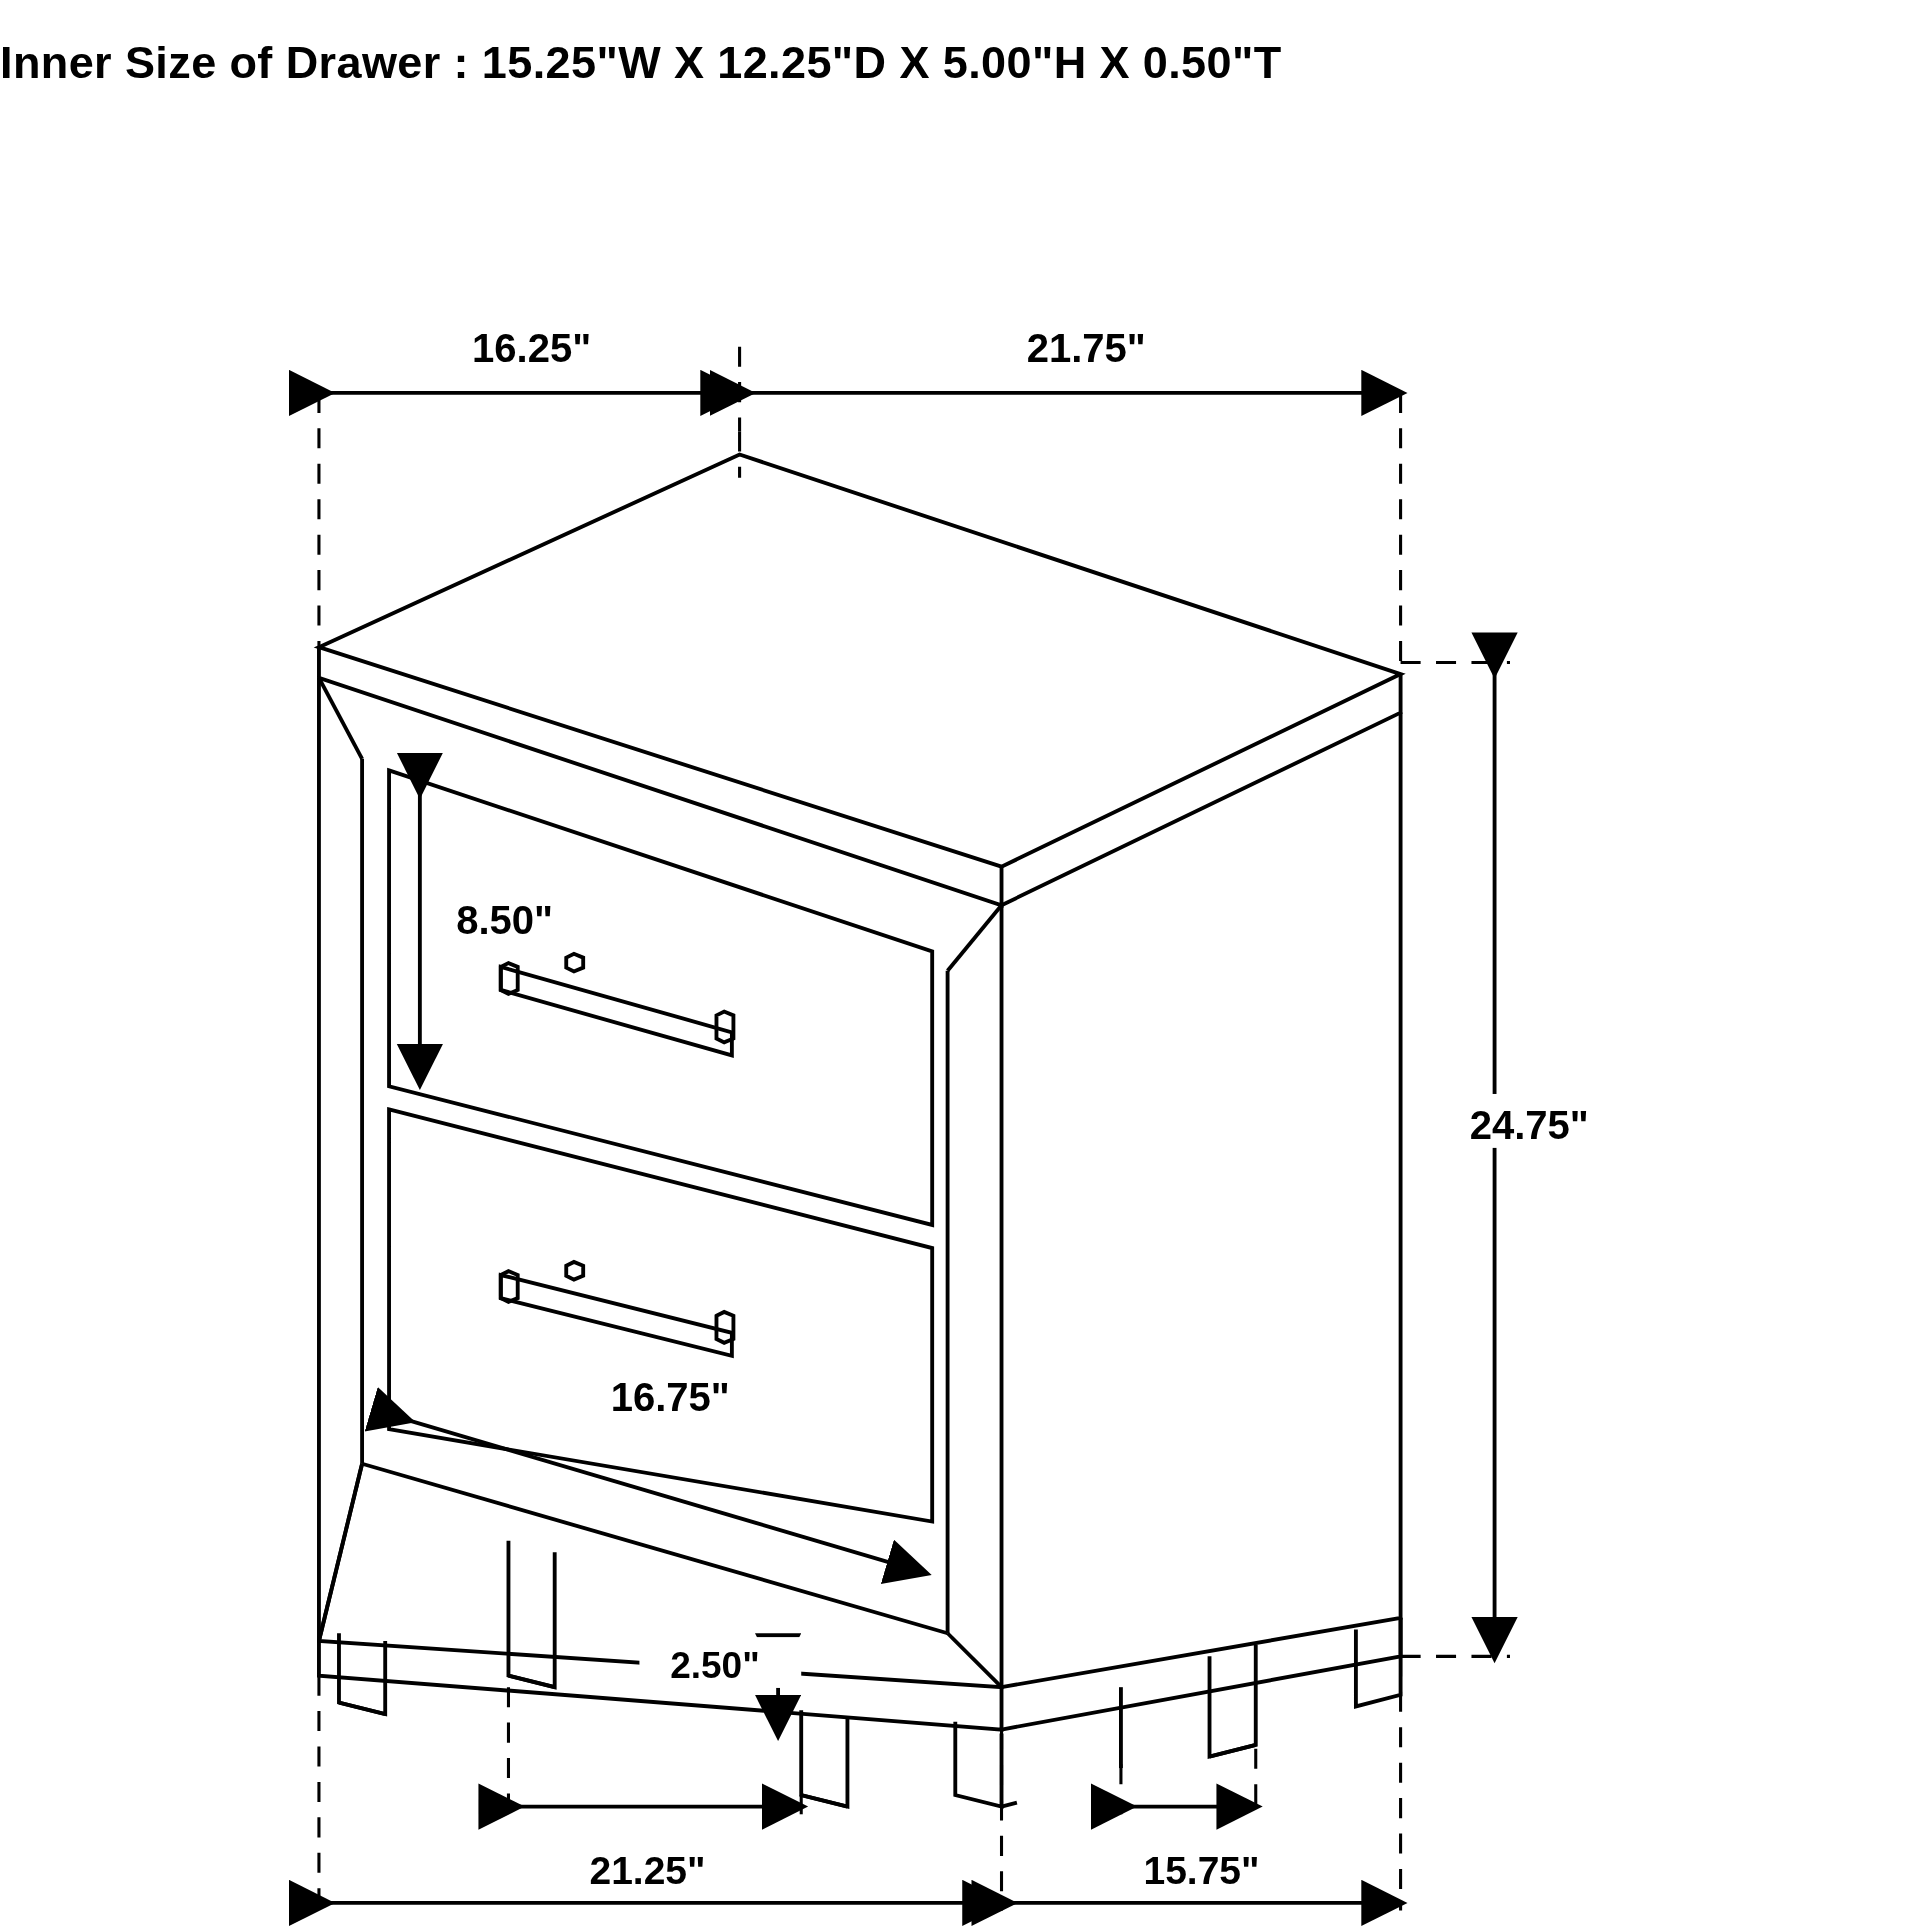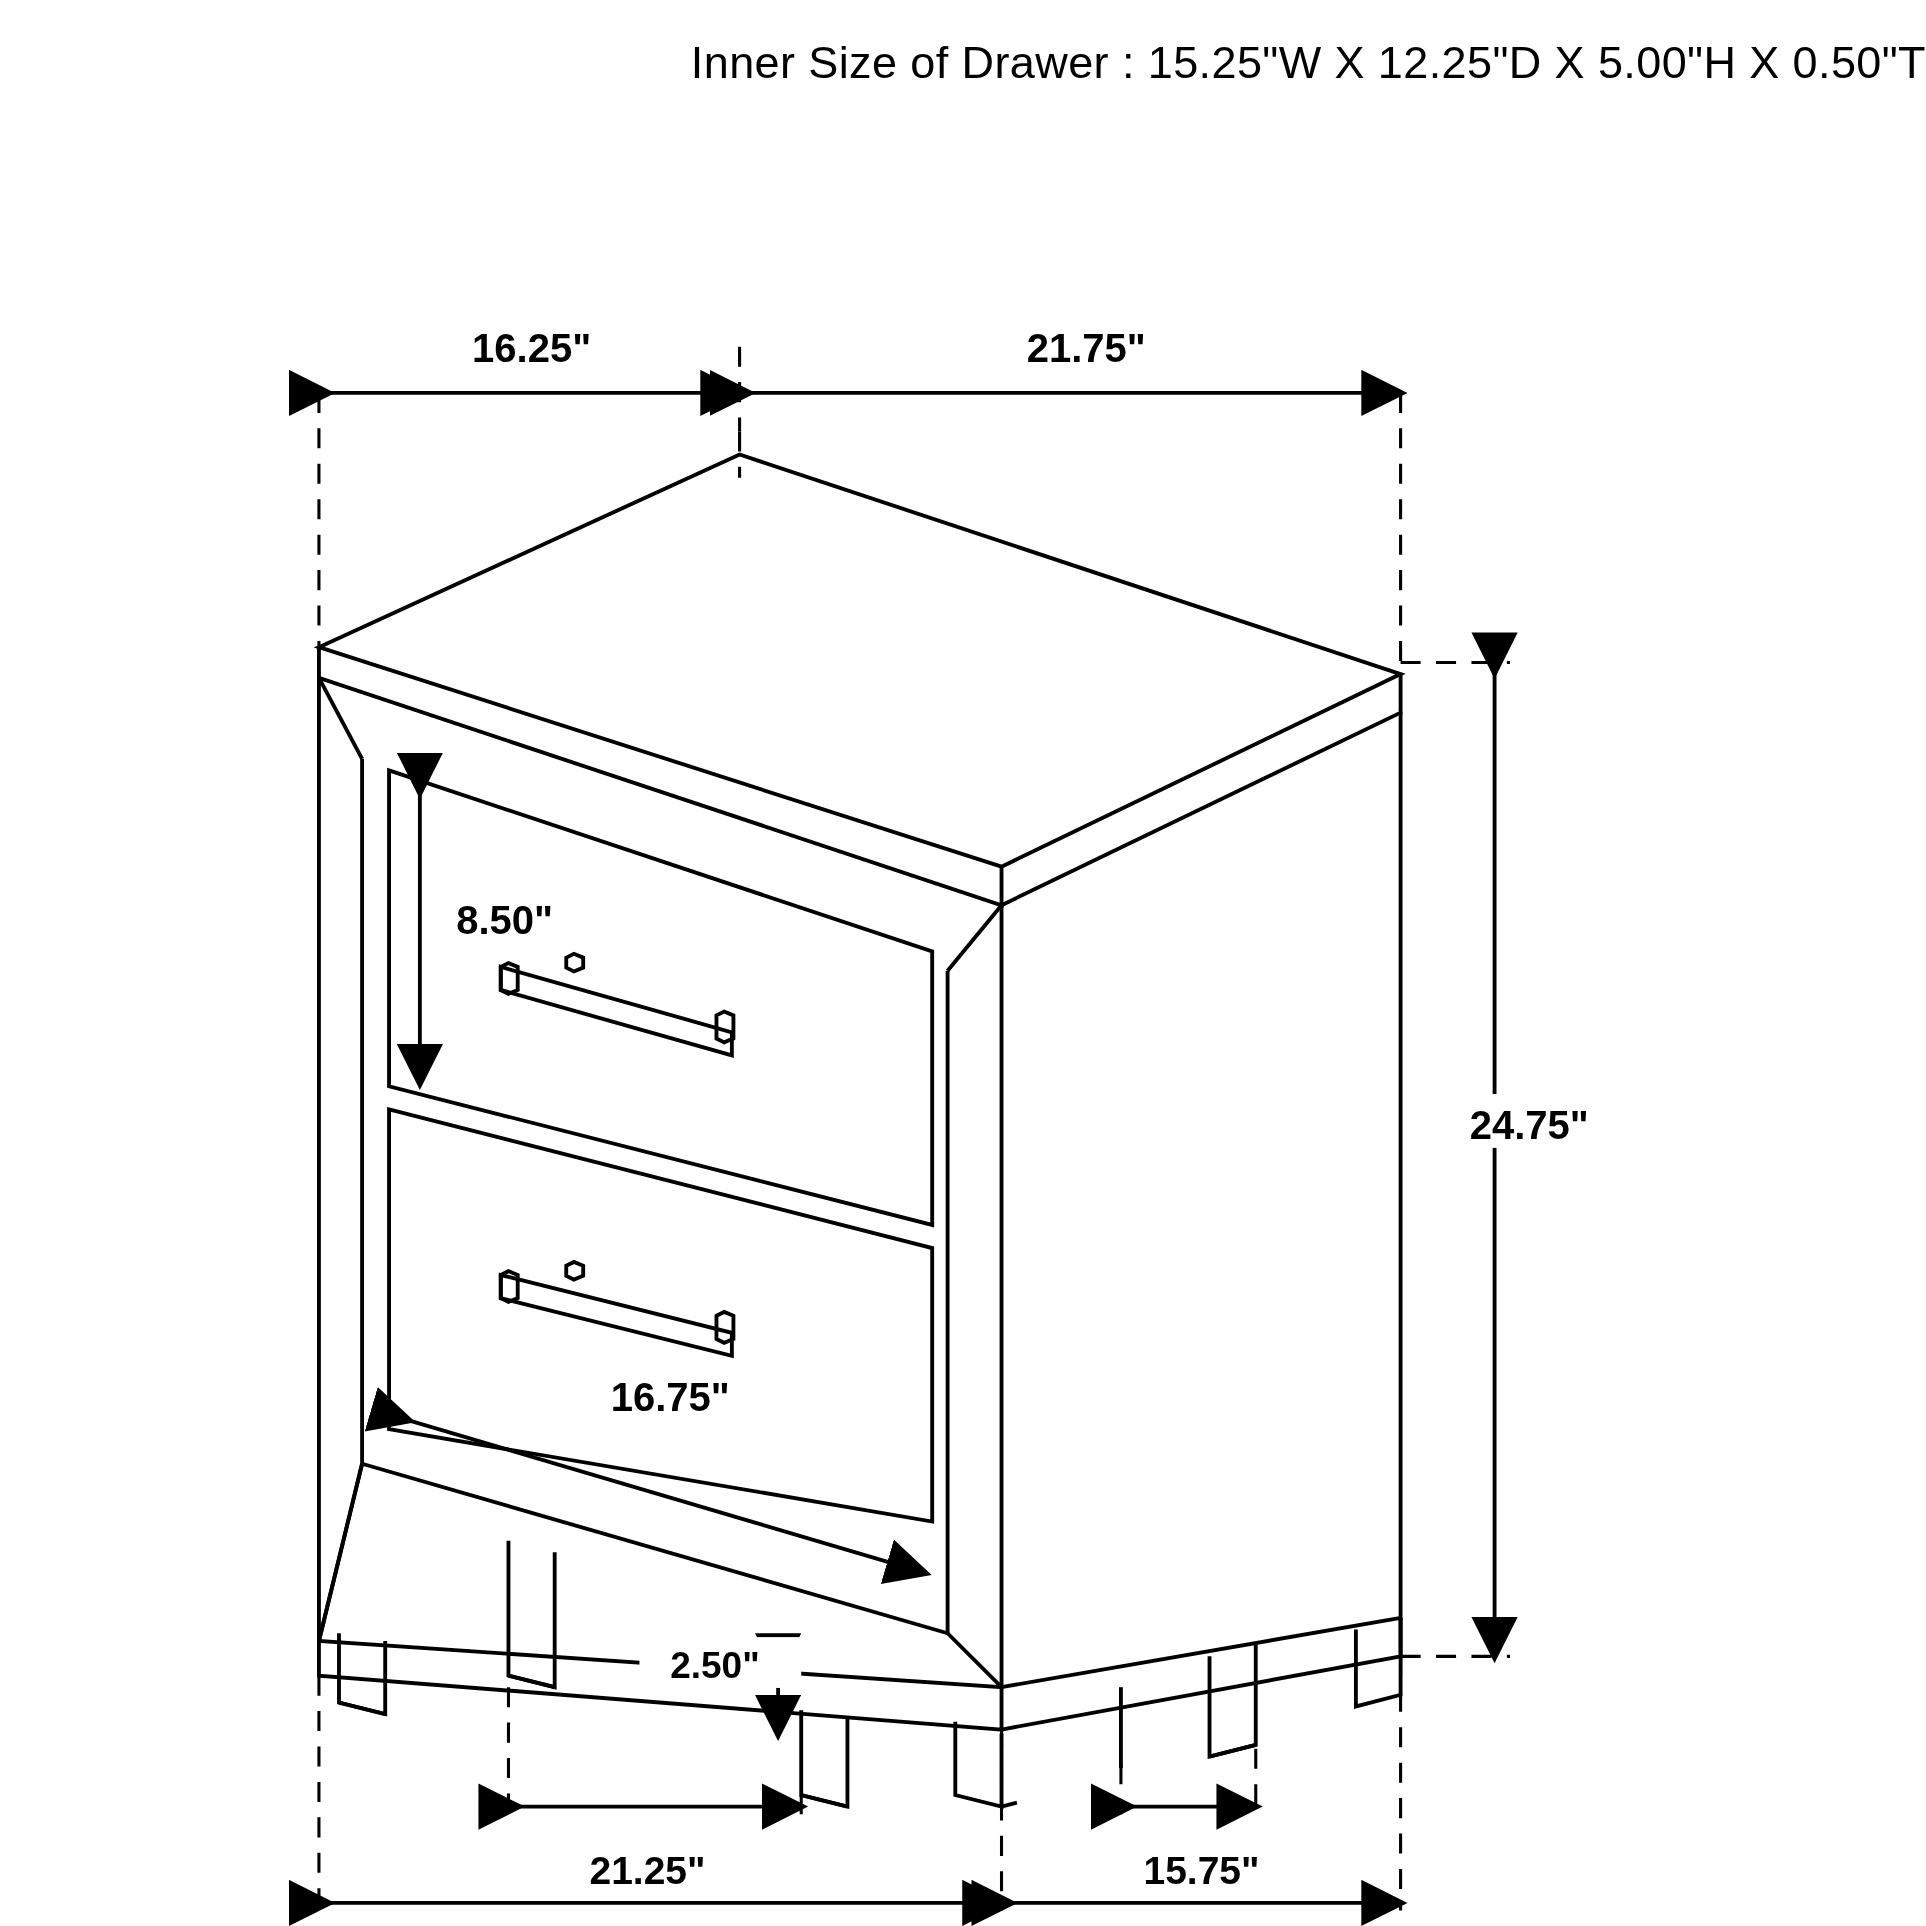--- a/index.html
+++ b/index.html
@@ -17,23 +17,23 @@
     position: relative;
     width: 1926px;
     height: 1926px;
     background: #ffffff;
   }
   #title {
     position: absolute;
     top: 37px;
     left: 0;
     width: 1926px;
-    text-align: right;
+    text-align: left;
     font-size: 45px;
-    font-weight: normal;
+    font-weight: bold;
     color: #000000;
     letter-spacing: 0.4px;
   }
   svg#drawing {
     position: absolute;
     top: 0;
     left: 0;
     width: 1926px;
     height: 1926px;
   }

